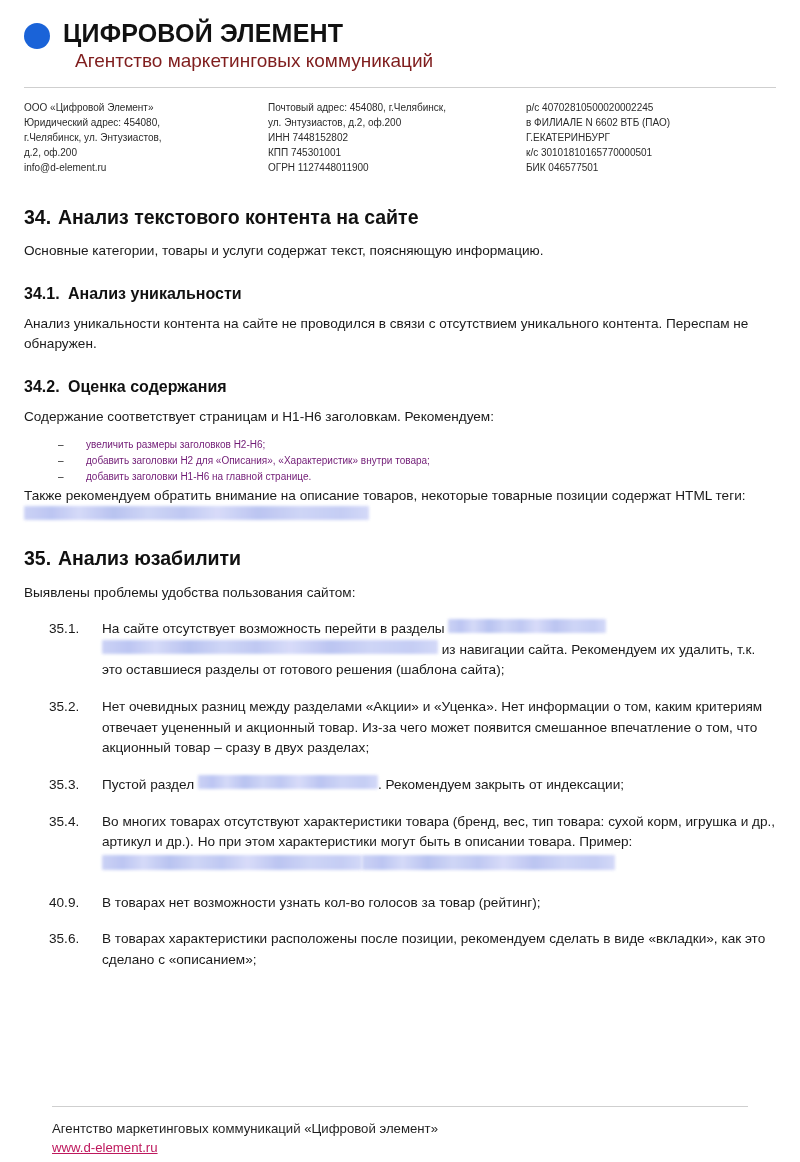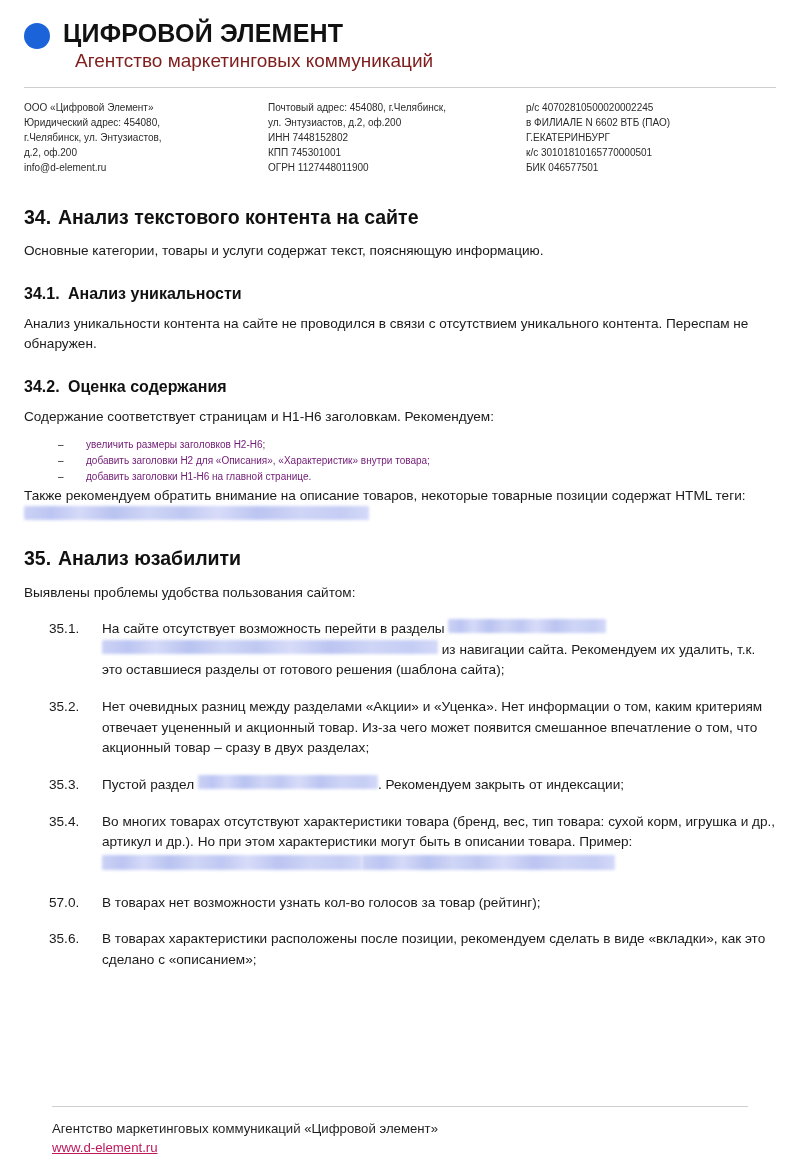--- a/index.html
+++ b/index.html
@@ -287,21 +287,21 @@
     </div>
 
     <div class="num-item">
       <div class="n">35.4.</div>
       <div class="txt">
         <span>Во многих товарах отсутствуют характеристики товара (бренд, вес, тип товара: сухой корм, игрушка и др., артикул и др.). Но при этом характеристики могут быть в описании товара. Пример: </span><span class="redact tall" style="width:260px">████████████████████████████</span><span class="redact tall" style="width:253px;margin-top:2px">██████████████████████████</span>
       </div>
     </div>
 
     <div class="num-item">
-      <div class="n">57.0.</div>
+      <div class="n">40.9.</div>
       <div class="txt">В товарах нет возможности узнать кол-во голосов за товар (рейтинг);</div>
     </div>
 
     <div class="num-item">
       <div class="n">35.6.</div>
       <div class="txt">В товарах характеристики расположены после позиции, рекомендуем сделать в виде «вкладки», как это сделано с «описанием»;</div>
     </div>
 
   </div>
 

